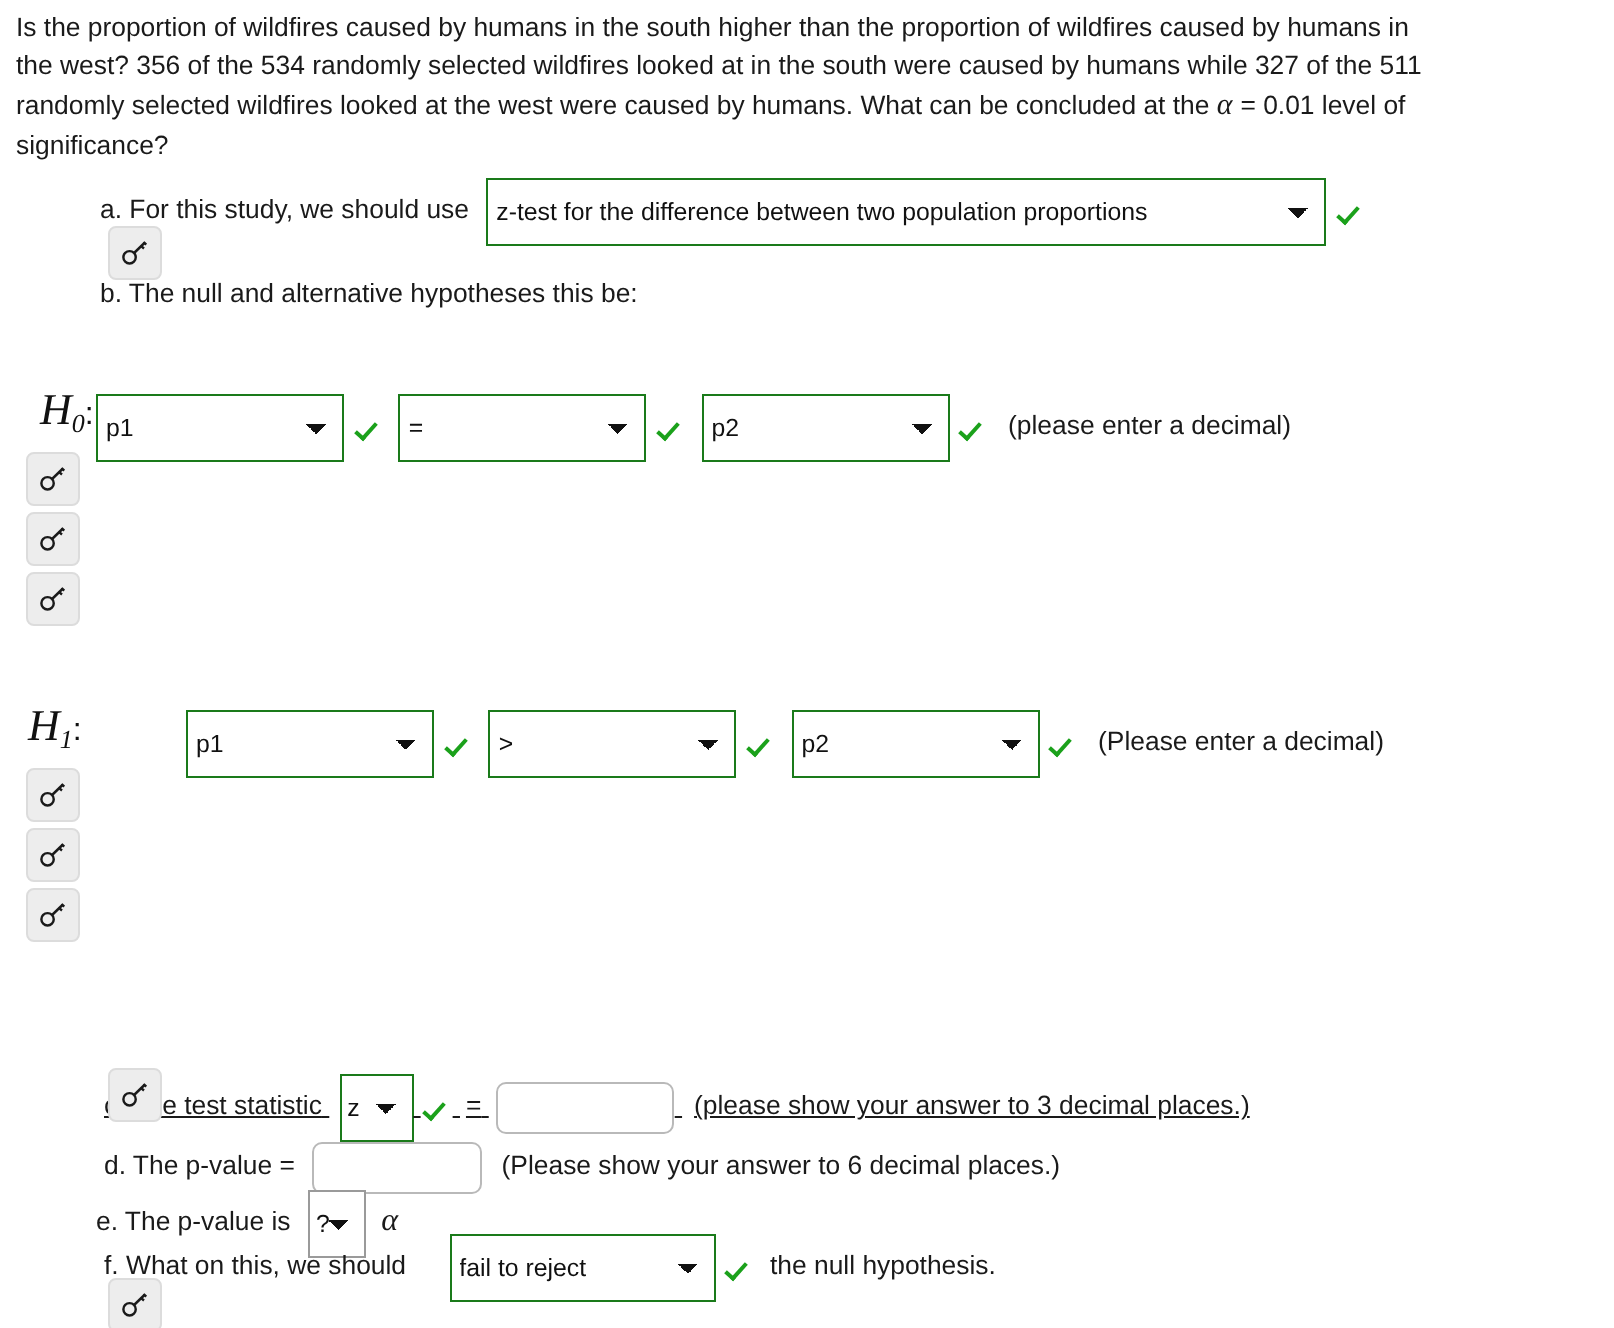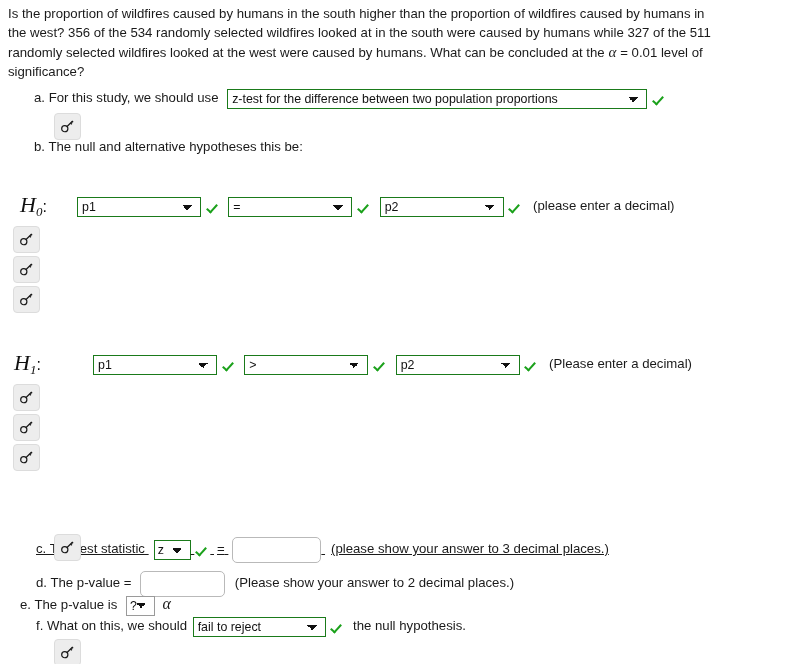--- a/index.html
+++ b/index.html
@@ -29,29 +29,29 @@
   }
   .mathvar {
     font-family: "Liberation Serif", serif;
     font-style: italic;
     font-size: 15px;
     letter-spacing: .3px;
   }
 
   
   .row { position: absolute; white-space: nowrap; }
-  .lbl { font-size: 13.2px; color: #1a1a1a; }
+  .lbl { font-size: 13.2px; color: #1a1a1a; margin-left: 16px; }
 
   
   .sel {
     -webkit-appearance: none;
     -moz-appearance: none;
     appearance: none;
     box-sizing: border-box;
-    height: 20px;
+    height: 34px;
     border: 1px solid #1a7a1a;
     background-color: #ffffff;
     background-image:
       linear-gradient(45deg, transparent 50%, #111 50%),
       linear-gradient(135deg, #111 50%, transparent 50%);
     background-position:
       calc(100% - 13px) calc(50% + 0px),
       calc(100% - 8px) calc(50% + 0px);
     background-size: 5px 5px, 5px 5px;
     background-repeat: no-repeat;
@@ -176,21 +176,21 @@
 </button>
 
 <div class="row" style="left:34px; top:139px;">
   <span class="lbl">b. The null and alternative hypotheses this be:</span>
 </div>
 
 <div class="hlabel" style="left:20px; top:192px;">
   <span>H</span><sub>0</sub><span class="colon">:</span>
 </div>
 
-<div class="row" style="left:77px; top:197px;">
+<div class="row" style="left:48px; top:197px;">
   <select class="sel" style="width:124px;">
     <option>p1</option>
     <option>p2</option>
     <option>μ1</option>
     <option>μ2</option>
   </select>
   <span class="check"></span>
   <select class="sel" style="width:124px; margin-left:4px;">
     <option>=</option>
     <option>≠</option>
@@ -318,36 +318,36 @@
       <line x1="7.5" y1="8" x2="13.3" y2="2.4" stroke="#1a1a1a" stroke-width="1.3"></line>
       <line x1="11.1" y1="4.2" x2="12.8" y2="5.6" stroke="#1a1a1a" stroke-width="1.3"></line>
       <line x1="12.6" y1="2.2" x2="14" y2="3.5" stroke="#1a1a1a" stroke-width="1.3"></line>
     </svg>
   </span>
 </button>
 
 <div class="row" style="left:36px; top:571px;">
   <span class="lbl">d. The p-value =</span>
   <input class="tinput" type="text" style="width: 85px; margin-left: 5px;" value="">
-  <span class="lbl" style="margin-left:6px;">(Please show your answer to 2 decimal places.)</span>
-</div>
-
-<div class="row" style="left:20px; top:595px;">
+  <span class="lbl" style="margin-left:6px;">(Please show your answer to 6 decimal places.)</span>
+</div>
+
+<div class="row" style="left:32px; top:595px;">
   <span class="lbl">e. The p-value is</span>
   <select class="sel gray" style="width:29px; margin-left:5px; padding:0 16px 0 3px;">
     <option>?</option>
     <option>≤</option>
     <option>&gt;</option>
   </select>
   <span class="alpha-inline" style="margin-left:4px;">α</span>
 </div>
 
 <div class="row" style="left:36px; top:617px;">
   <span class="lbl">f. What on this, we should</span>
-  <select class="sel" style="width:133px; margin-left:2px;">
+  <select class="sel" style="width:133px; margin-left:18px;">
     <option>fail to reject</option>
     <option>reject</option>
     <option>accept</option>
   </select>
   <span class="check"></span>
   <span class="lbl" style="margin-left:4px;">the null hypothesis.</span>
 </div>
 
 <button class="keybtn" style="left:54px; top:639px;">
   <span>

